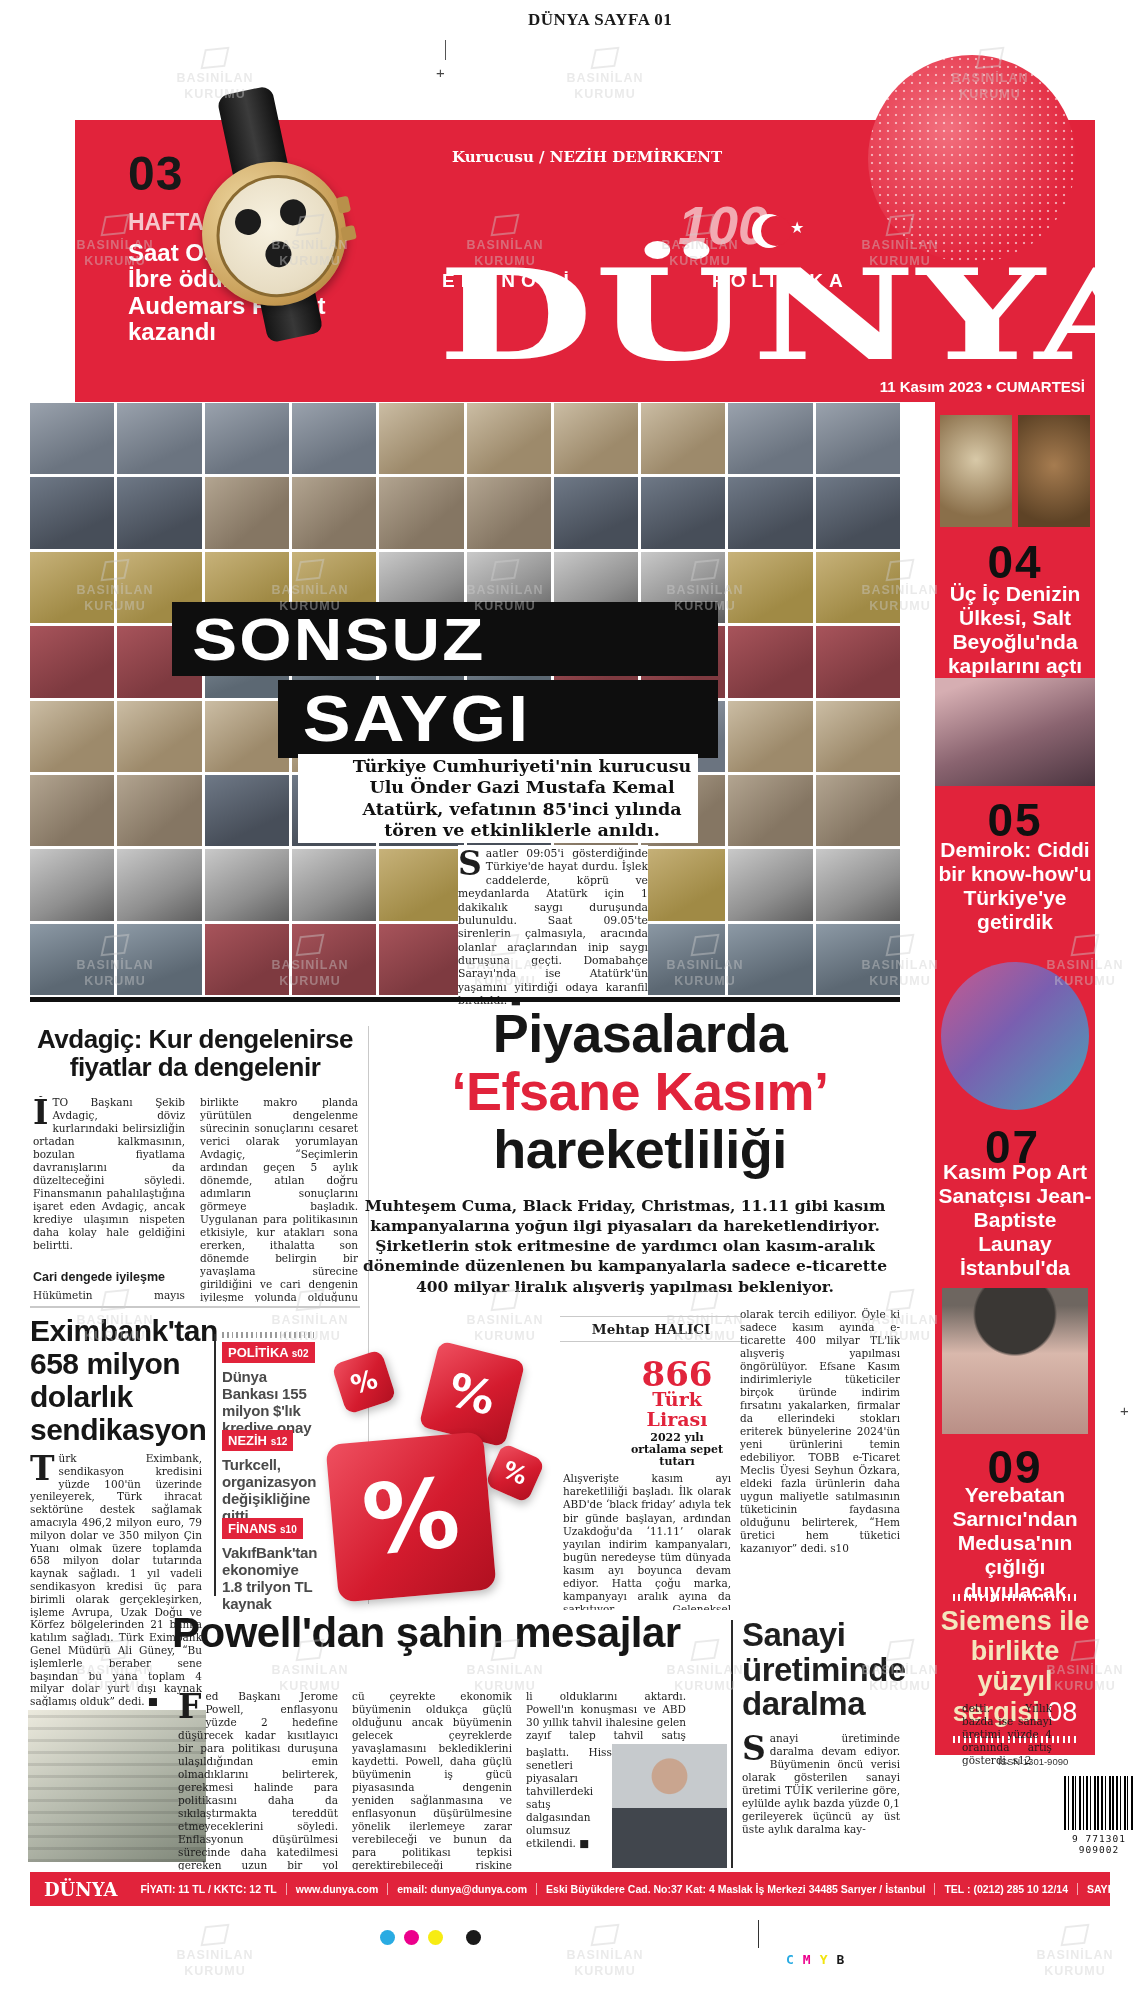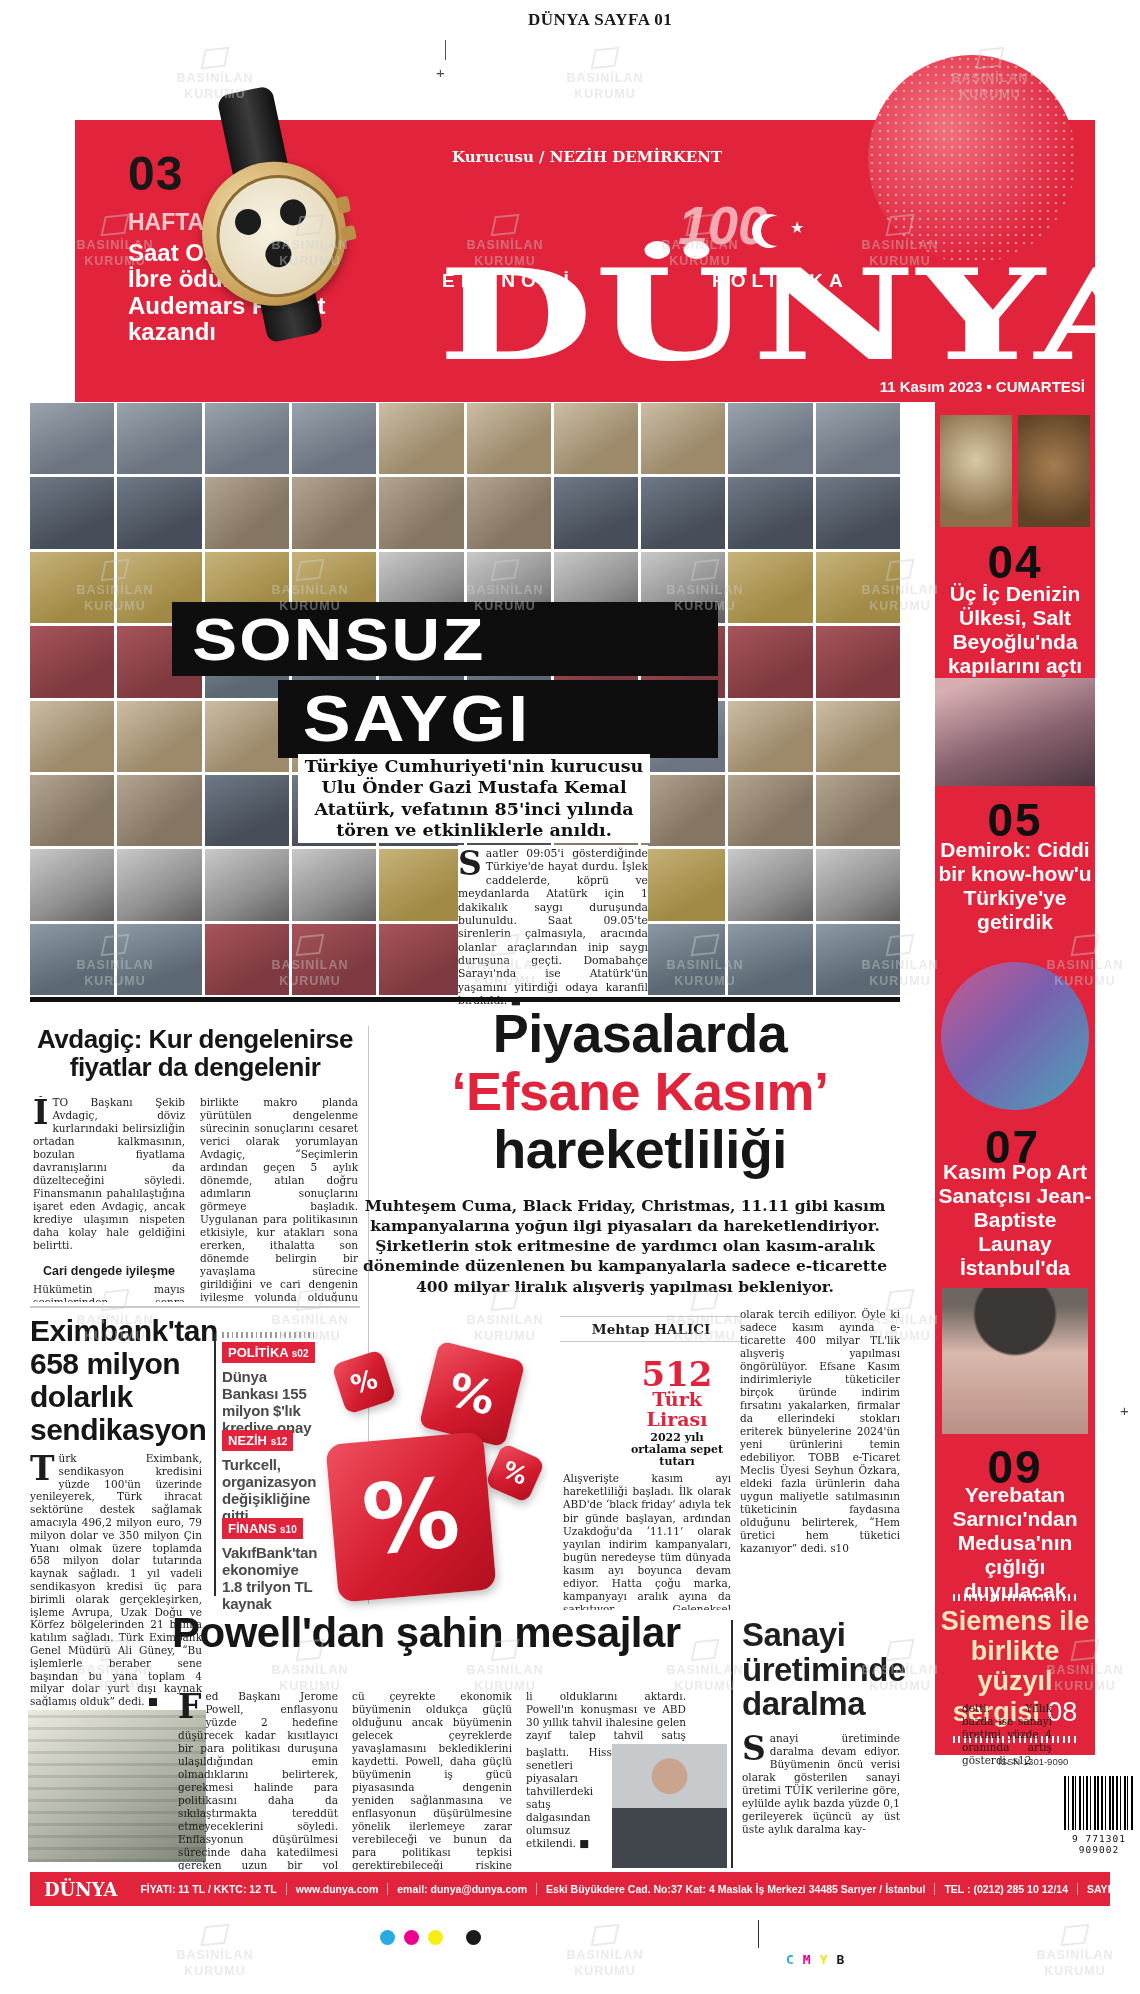--- a/index.html
+++ b/index.html
@@ -210,21 +210,21 @@
       <div class="tile t8"></div>
       <div class="tile t8"></div>
     </div>
 
   <div class="abs blackbar" style="left:172px;top:602px;width:546px;height:74px;">
     <span style="font-size:60px;padding-left:18px;">SONSUZ</span>
   </div>
   <div class="abs blackbar" style="left:278px;top:680px;width:440px;height:78px;">
     <span style="font-size:64px;padding-left:22px;">SAYGI</span>
   </div>
-  <div class="abs" style="left:298px;top:754px;width:352px;height:89px;background:#fff;display:flex;align-items:center;">
+  <div class="abs" style="left:298px;top:754px;width:352px;height:89px;background:#fff;display:flex;align-items:center;padding-left:48px;">
     <div class="serif" style="font-size:17.5px;line-height:1.22;font-weight:700;text-align:center;color:#111;width:100%;">Türkiye Cumhuriyeti'nin kurucusu Ulu Önder Gazi Mustafa Kemal Atatürk, vefatının 85'inci yılında tören ve etkinliklerle anıldı.</div>
   </div>
   <div class="abs" style="left:458px;top:845px;width:190px;height:150px;background:#fff;padding-top:2px;">
     <div class="serif body-sm dc" style="font-size:10.8px;">Saatler 09:05'i gösterdiğinde Türkiye'de hayat durdu. İşlek caddelerde, köprü ve meydanlarda Atatürk için 1 dakikalık saygı duruşunda bulunuldu. Saat 09.05'te sirenlerin çalmasıyla, aracında olanlar araçlarından inip saygı duruşuna geçti. Domabahçe Sarayı'nda ise Atatürk'ün yaşamını yitirdiği odaya karanfil bırakıldı. ■</div>
   </div>
   <div class="abs" style="left:30px;top:997px;width:870px;height:5px;background:#101010;"></div>
 
   <div class="abs" style="left:935px;top:400px;width:160px;height:1355px;background:#e1233b;"></div>
   <div class="abs ph-artifact1" style="left:940px;top:415px;width:72px;height:112px;"></div>
   <div class="abs ph-artifact2" style="left:1018px;top:415px;width:72px;height:112px;"></div>
@@ -248,21 +248,21 @@
 
   <div class="abs" style="left:998px;top:1756px;font-size:9.5px;color:#333;">ISSN 1301-9090</div>
   <div class="abs" style="left:1058px;top:1770px;width:82px;height:92px;background:#fff;text-align:center;">
     <div class="barlines" style="margin:6px 6px 0 6px;height:54px;"></div>
     <div style="font-family:'DejaVu Sans Mono',monospace;font-size:9.5px;color:#111;margin-top:3px;letter-spacing:1px;">9 771301 909002</div>
   </div>
 
   <div class="abs hl" style="left:30px;top:1026px;width:330px;font-size:26px;line-height:1.07;text-align:center;">Avdagiç: Kur dengelenirse fiyatlar da dengelenir</div>
   <div class="abs serif body-sm" style="left:33px;top:1096px;width:152px;height:206px;overflow:hidden;">
     <div class="dc">İTO Başkanı Şekib Avdagiç, döviz kurlarındaki belirsizliğin ortadan kalkmasının, bozulan fiyatlama davranışlarını da düzelteceğini söyledi. Finansmanın pahalılaştığına işaret eden Avdagiç, ancak krediye ulaşımın nispeten daha kolay hale geldiğini belirtti.</div>
-    <div style="font-family:'Liberation Sans',sans-serif;font-weight:800;font-size:12.5px;margin:12px 0 3px 0;text-align:center;">Cari dengede iyileşme</div>
+    <div style="font-family:'Liberation Sans',sans-serif;font-weight:800;font-size:12.5px;margin:18px 0 3px 0;text-align:left;">Cari dengede iyileşme</div>
     <div>Hükümetin mayıs seçimlerinden sonra uygulamaya başladığı yeni ekonomik programla</div>
   </div>
   <div class="abs serif body-sm" style="left:200px;top:1096px;width:158px;height:206px;overflow:hidden;">birlikte makro planda yürütülen dengelenme sürecinin sonuçlarını cesaret verici olarak yorumlayan Avdagiç, “Seçimlerin ardından geçen 5 aylık dönemde, atılan doğru adımların sonuçlarını görmeye başladık. Uygulanan para politikasının etkisiyle, kur atakları sona ererken, ithalatta son dönemde belirgin bir yavaşlama sürecine girildiğini ve cari dengenin iyileşme yolunda olduğunu söyleyebiliriz” diye konuştu. s11</div>
   <div class="abs hairline" style="left:30px;top:1306px;width:330px;height:2px;"></div>
   <div class="abs hairline" style="left:368px;top:1026px;width:1px;height:578px;"></div>
 
   <div class="abs hl" style="left:30px;top:1314px;width:205px;font-size:30px;line-height:1.1;">Eximbank'tan 658 milyon dolarlık sendikasyon</div>
   <div class="abs serif dc" style="left:30px;top:1452px;width:172px;height:254px;overflow:hidden;font-size:10.5px;line-height:1.22;">Türk Eximbank, sendikasyon kredisini yüzde 100'ün üzerinde yenileyerek, Türk ihracat sektörüne destek sağlamak amacıyla 496,2 milyon euro, 79 milyon dolar ve 350 milyon Çin Yuanı olmak üzere toplamda 658 milyon dolar tutarında kaynak sağladı. 1 yıl vadeli sendikasyon kredisi üç para birimli olarak gerçekleşirken, işleme Avrupa, Uzak Doğu ve Körfez bölgelerinden 21 banka katılım sağladı. Türk Eximbank Genel Müdürü Ali Güney, “Bu işlemlerle beraber sene başından bu yana toplam 4 milyar dolar yurt dışı kaynak sağlamış olduk” dedi. ■</div>
   <div class="abs ph-money" style="left:28px;top:1710px;width:178px;height:152px;"></div>
 
@@ -292,21 +292,21 @@
 
   <div class="abs" style="left:332px;top:1346px;width:222px;height:256px;">
     <div class="dice" style="left:6px;top:10px;width:52px;height:52px;font-size:26px;transform:rotate(-18deg);">%</div>
     <div class="dice" style="left:96px;top:4px;width:88px;height:88px;font-size:46px;transform:rotate(14deg);">%</div>
     <div class="dice" style="left:160px;top:104px;width:46px;height:46px;font-size:24px;transform:rotate(24deg);">%</div>
     <div class="dice" style="left:0px;top:92px;width:158px;height:158px;font-size:96px;transform:rotate(-5deg);border-radius:16px;">%</div>
   </div>
 
   <div class="abs serif body-sm" style="left:563px;top:1352px;width:168px;height:258px;overflow:hidden;">
     <div class="stat">
-      <div class="v">512</div>
+      <div class="v">866</div>
       <div class="u">Türk Lirası</div>
       <div class="c">2022 yılı ortalama sepet tutarı</div>
     </div>
     <span>Alışverişte kasım ayı hareketliliği başladı. İlk olarak ABD'de ‘black friday’ adıyla tek bir günde başlayan, ardından Uzakdoğu'da ‘11.11’ olarak yayılan indirim kampanyaları, bugün neredeyse tüm dünyada kasım ayı boyunca devam ediyor. Hatta çoğu marka, kampanyayı aralık ayına da sarkıtıyor. Geleneksel perakende mecralarında da uygulanan “Efsane Kasım” indirimleri, e-ticarette daha yaygın</span>
   </div>
   <div class="abs serif body-sm" style="left:740px;top:1308px;width:160px;height:300px;overflow:hidden;">olarak tercih ediliyor. Öyle ki sadece kasım ayında e-ticarette 400 milyar TL'lik alışveriş yapılması öngörülüyor. Efsane Kasım indirimleriyle tüketiciler birçok üründe indirim fırsatını yakalarken, firmalar da ellerindeki stokları eriterek bünyelerine 2024'ün yeni ürünlerini temin edebiliyor. TOBB e-Ticaret Meclis Üyesi Seyhun Özkara, eldeki fazla ürünlerin daha uygun maliyetle satılmasının tüketicinin faydasına olduğunu belirterek, “Hem üretici hem tüketici kazanıyor” dedi. s10</div>
 
   <div class="abs hl" style="left:172px;top:1612px;width:570px;font-size:42px;line-height:1;">Powell'dan şahin mesajlar</div>
   <div class="abs serif body-sm dc" style="left:178px;top:1690px;width:160px;height:180px;overflow:hidden;">Fed Başkanı Jerome Powell, enflasyonu yüzde 2 hedefine düşürecek kadar kısıtlayıcı bir para politikası duruşuna ulaşıldığından emin olmadıklarını belirterek, gerekmesi halinde para politikasını daha da sıkılaştırmakta tereddüt etmeyeceklerini söyledi. Enflasyonun düşürülmesi sürecinde daha katedilmesi gereken uzun bir yol olduğunu aktaran Powell, üçün-</div>
   <div class="abs serif body-sm" style="left:352px;top:1690px;width:160px;height:180px;overflow:hidden;">cü çeyrekte ekonomik büyümenin oldukça güçlü olduğunu ancak büyümenin gelecek çeyreklerde yavaşlamasını beklediklerini kaydetti. Powell, daha güçlü büyümenin iş gücü piyasasında dengenin yeniden sağlanmasına ve enflasyonun düşürülmesine yönelik ilerlemeye zarar verebileceği ve bunun da para politikası tepkisi gerektirebileceği riskine karşı dikkat-</div>

